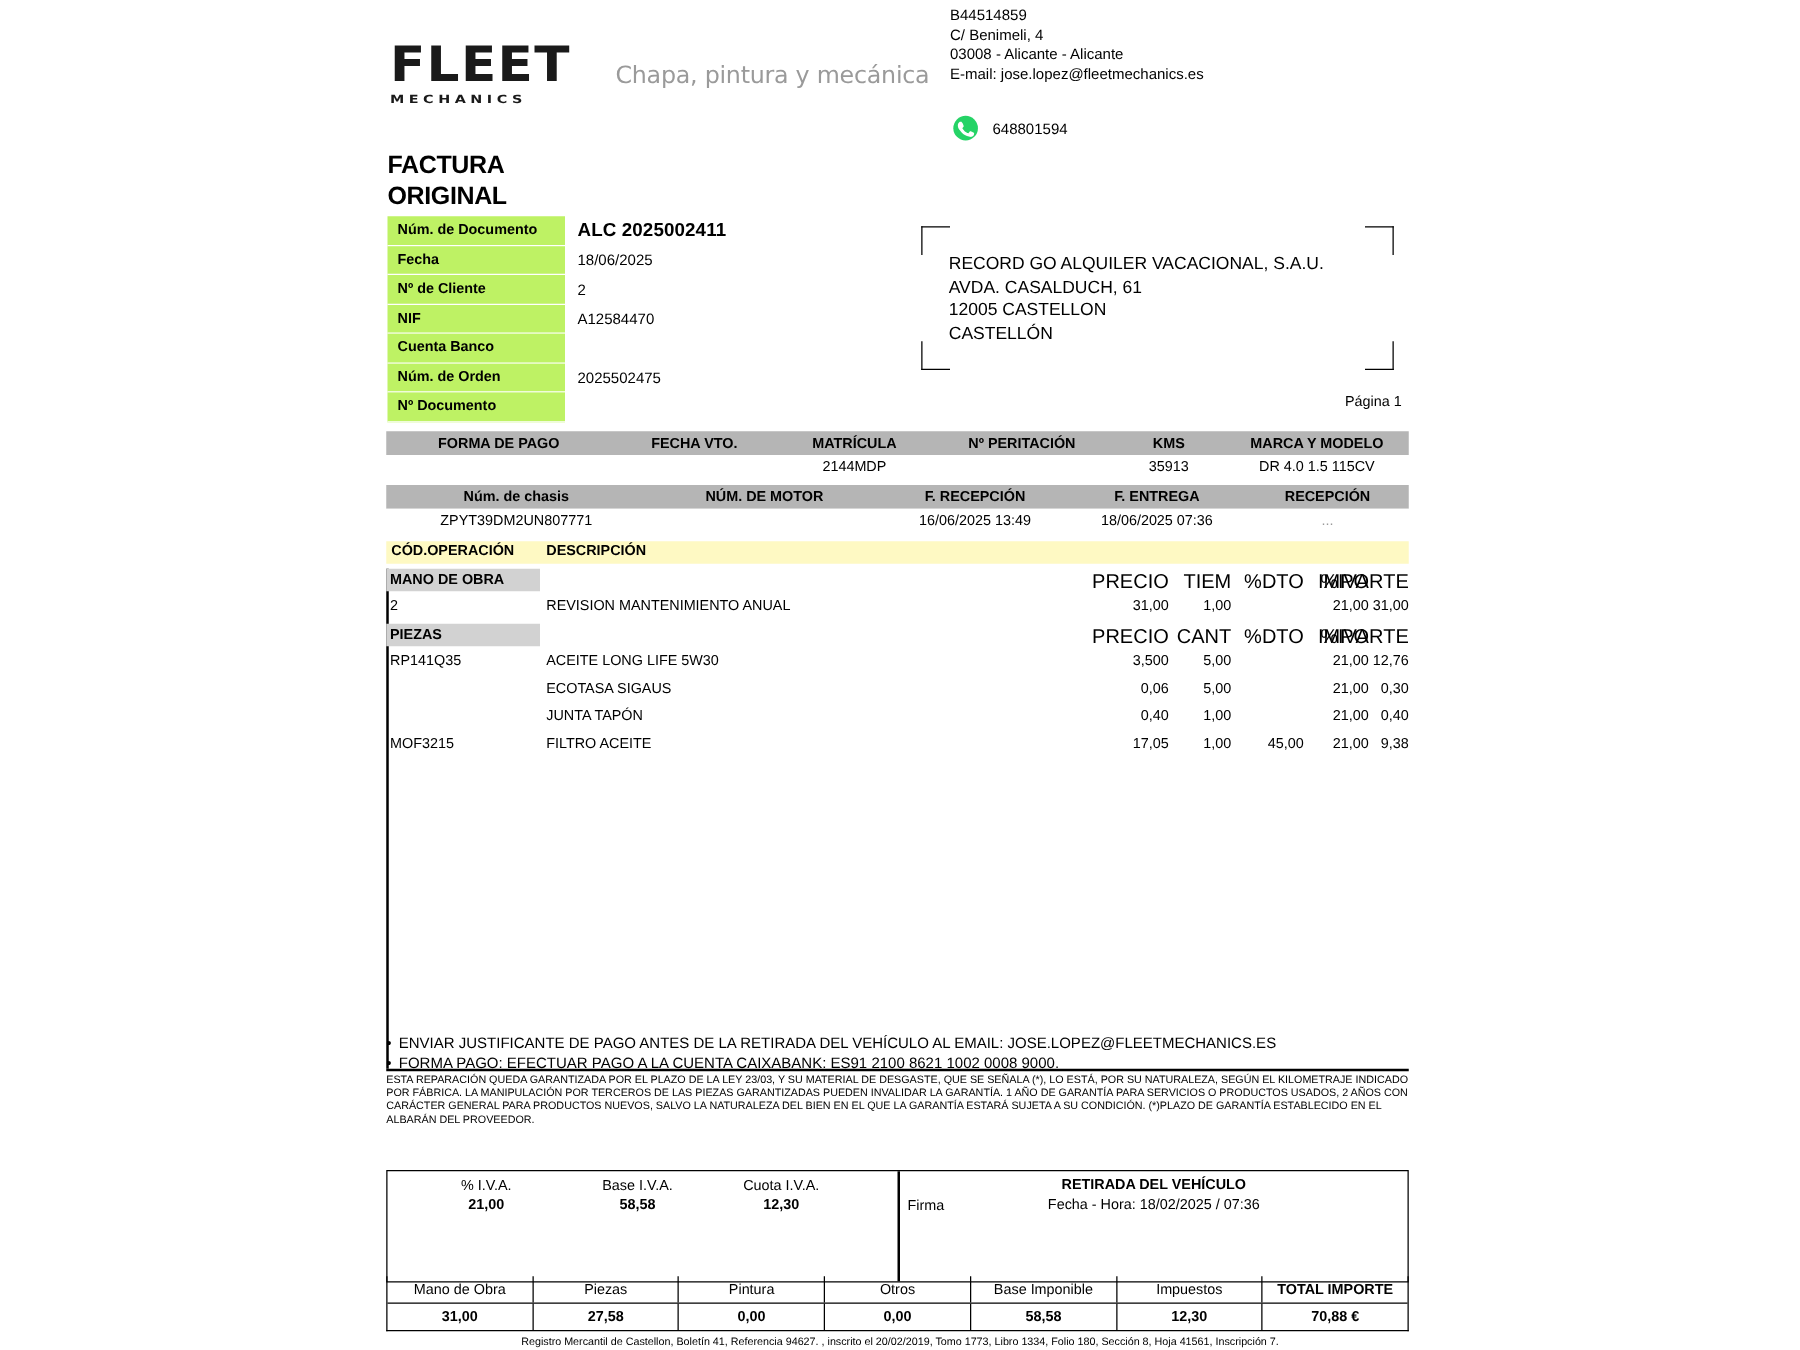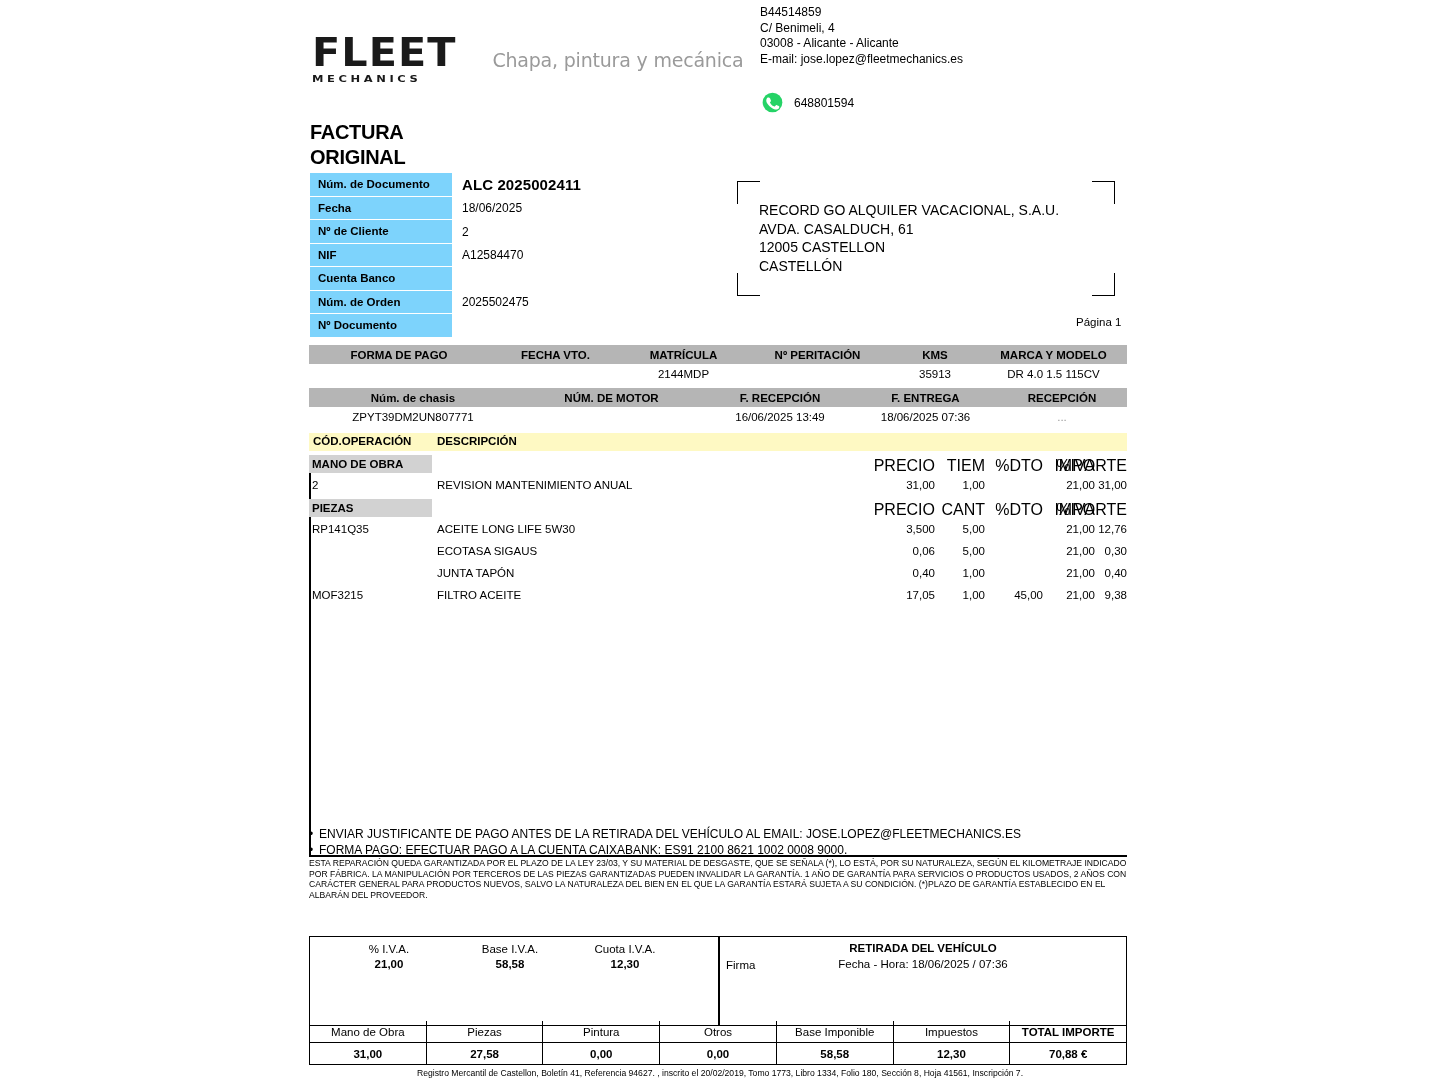--- a/index.html
+++ b/index.html
@@ -40,21 +40,21 @@
   .wa-num{font-size:12px;}
 
   
   .title{position:absolute;left:310px;top:121px;font-weight:bold;font-size:20px;letter-spacing:-0.3px;}
   .title2{position:absolute;left:310px;top:146px;font-weight:bold;font-size:20px;letter-spacing:-0.3px;}
 
   
   .docinfo{position:absolute;left:310px;top:173px;width:560px;}
   .docrow{display:flex;height:23.5px;align-items:stretch;}
   .docrow .k{
-    width:142px;background:#7dd3fc;
+    width:142px;background:#bef264;
     font-size:11.5px;font-weight:bold;display:flex;align-items:center;
     padding-left:8px;box-sizing:border-box;
     border-bottom:1.5px solid #fff;
   }
   .docrow .v{
     flex:1;display:flex;align-items:center;padding-left:10px;font-size:12px;
   }
   .docrow .v.big{font-size:15px;font-weight:bold;letter-spacing:0.1px;}
 
   
@@ -339,21 +339,21 @@
     <div class="iva-cell iva2">
       <div>Base I.V.A.</div>
       <b>58,58</b>
     </div>
     <div class="iva-cell iva3">
       <div>Cuota I.V.A.</div>
       <b>12,30</b>
     </div>
     <div class="retirada">RETIRADA DEL VEHÍCULO</div>
     <div class="firma">Firma</div>
-    <div class="fechahora">Fecha - Hora: 18/06/2025 / 07:36</div>
+    <div class="fechahora">Fecha - Hora: 18/02/2025 / 07:36</div>
   </div>
 
   <div class="sumtable">
     <div class="sumrow">
       <div class="sumcell">Mano de Obra</div>
       <div class="sumcell">Piezas</div>
       <div class="sumcell">Pintura</div>
       <div class="sumcell">Otros</div>
       <div class="sumcell">Base Imponible</div>
       <div class="sumcell">Impuestos</div>

